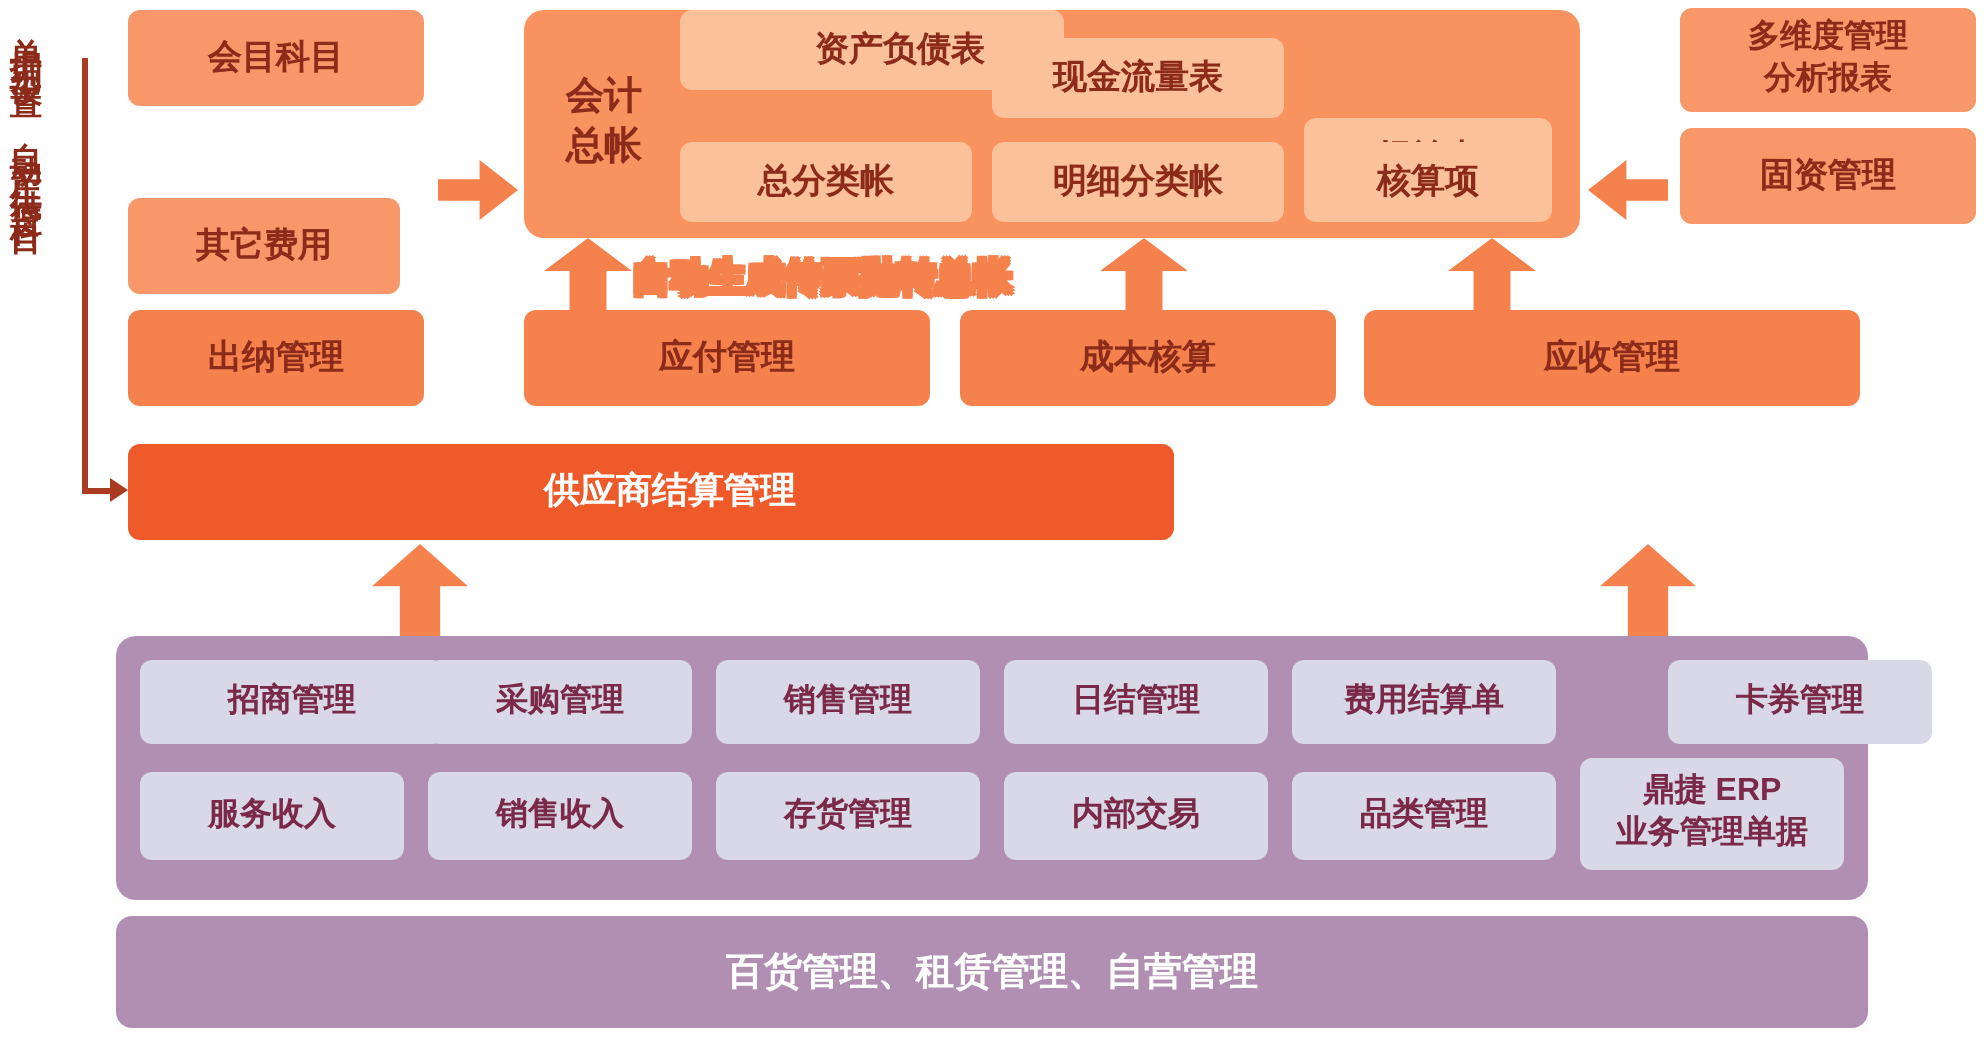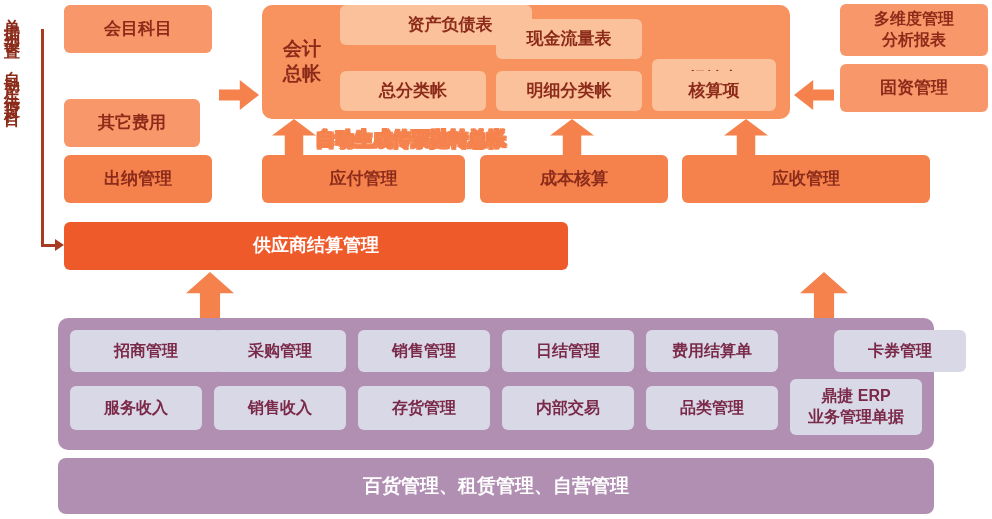--- a/index.html
+++ b/index.html
@@ -8,21 +8,21 @@
     font-family:"Liberation Sans","DejaVu Sans",sans-serif;
   }
   .box{
     position:absolute;border-radius:6px;display:flex;align-items:center;justify-content:center;
     font-weight:bold;text-align:center;line-height:1.3;
   }
   .o-light{background:#F8976A;color:#8C2B1A;font-size:17px;}
   .o-container{background:#F8925E;border-radius:10px;}
   .o-cell{background:#FBC19B;color:#8C2B1A;font-size:17px;}
   .o-mid{background:#F5824D;color:#8C2B1A;font-size:17px;}
-  .o-dark{background:#EF5A2B;color:#ffffff;font-size:18px;}
+  .o-dark{background:#EF5A2B;color:#ffffff;font-size:18px;padding-left:19px;}
   .purple{background:#B18FB2;border-radius:10px;}
   .lav{background:#D9D8E7;color:#7A2948;font-size:16px;}
   .pre{white-space:pre-line;}
   .vtext{
     position:absolute;left:1px;top:6px;height:340px;
     writing-mode:vertical-rl;text-orientation:upright;
     font-size:16px;font-weight:bold;color:#8C2B1A;letter-spacing:6px;
   }
   .arr-up{
     position:absolute;background:#F5824D;

